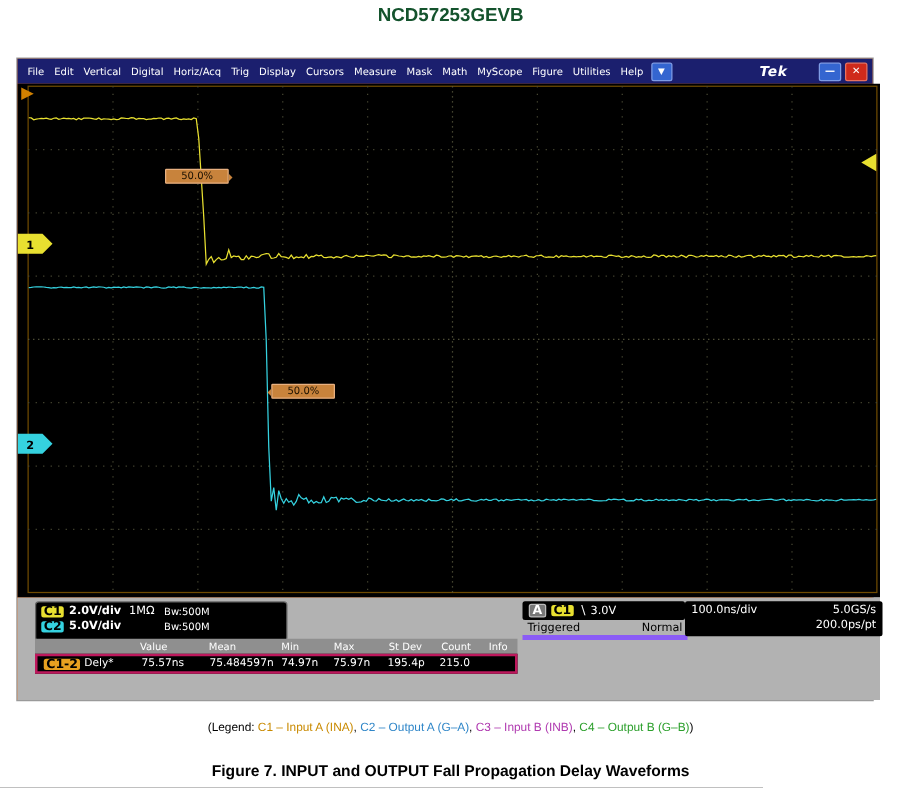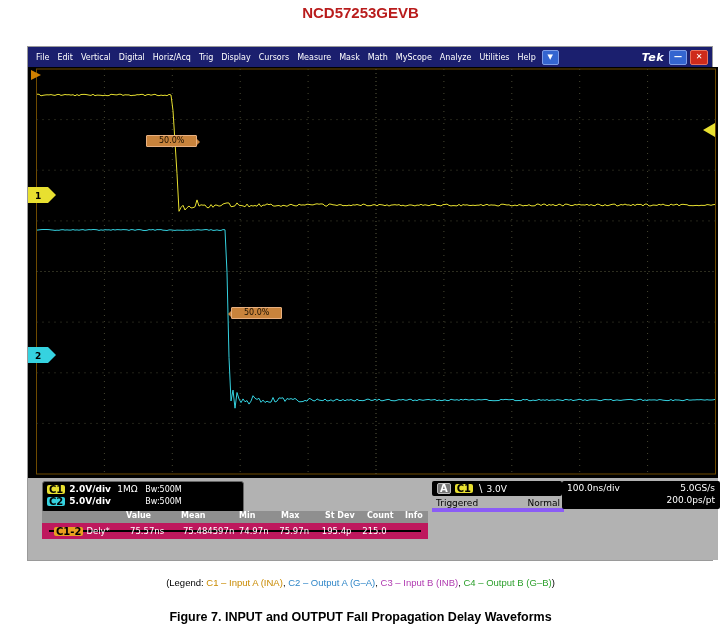--- a/index.html
+++ b/index.html
@@ -1,24 +1,24 @@
 <!DOCTYPE html>
 <html><head>
 <meta charset="utf-8">
 <style>
   html,body{margin:0;padding:0;}
   body{width:721px;height:630px;background:#ffffff;font-family:"Liberation Sans",sans-serif;}
   .page{position:relative;width:721px;height:630px;background:#fff;overflow:hidden;}
-  .doc-title{position:absolute;top:4px;left:0;width:100%;text-align:center;font-size:15px;font-weight:bold;color:#b91c1c;}
-  
-  .scope{position:absolute;left:28px;top:47px;width:684px;height:513px;background:#f97316;font-family:"DejaVu Sans",sans-serif;box-shadow:0 0 0 1px #9a9a9a;}
+  .doc-title{position:absolute;top:4px;left:0;width:100%;text-align:center;font-size:15px;font-weight:bold;color:#14532d;}
+  
+  .scope{position:absolute;left:14px;top:47px;width:684px;height:513px;background:#f97316;font-family:"DejaVu Sans",sans-serif;box-shadow:0 0 0 1px #9a9a9a;}
   .menubar{height:20px;background:#1b1f6e;display:flex;align-items:center;padding:0 4px;}
   .menu-item{color:#fff;font-size:8px;padding:0 4px;white-space:nowrap;cursor:default;}
   .menu-dd{width:15px;height:13px;background:#3465d0;border:1px solid #7e9ce6;color:#fff;font-size:7px;text-align:center;line-height:12px;margin-left:2px;border-radius:2px;}
-  .brand{color:#fff;font-size:11px;font-weight:bold;font-style:italic;margin-left:auto;margin-right:2px;letter-spacing:.5px;}
+  .brand{color:#fff;font-size:11px;font-weight:bold;font-style:italic;margin-left:auto;margin-right:22px;letter-spacing:.5px;}
   .win-btn{width:16px;height:13px;border-radius:2px;color:#fff;font-size:8px;font-weight:bold;text-align:center;line-height:12px;margin-left:3px;}
   .min{background:#3465d0;border:1px solid #7e9ce6;}
   .close{background:#cf2a1b;border:1px solid #e8725f;}
   
   .graticule{position:relative;width:690px;height:411px;background:#000;overflow:hidden;}
   .graticule svg{position:absolute;left:0;top:0;}
   .grid-line{stroke:#474732;stroke-width:1;stroke-dasharray:1 5;}
   .grid-center{stroke:#5a5a3e;stroke-width:1;stroke-dasharray:1 3;}
   .grid-frame{stroke:#6e4a00;fill:none;stroke-width:1;}
   .chan-num{font:bold 9px "DejaVu Sans",sans-serif;fill:#000;}
@@ -40,22 +40,22 @@
   .imp{width:28px;}
   .bw{font-size:8px;}
   .tbox{left:404px;top:3px;width:124px;height:15px;display:flex;align-items:center;padding:0 3px;border-radius:2px;}
   .slope{font-size:10px;margin:0 4px 0 2px;}
   .trig2{position:absolute;left:404px;top:20px;width:124px;color:#000;font-size:9px;display:flex;justify-content:space-between;padding:0 4px;border-bottom:4px solid #8b5cf6;}
   .hbox{left:534px;top:3px;width:148px;height:26px;padding:1px 5px;border-radius:2px;}
   .hline{display:flex;justify-content:space-between;line-height:12px;}
   .hline2{justify-content:flex-end;}
   
   .meas{position:absolute;left:14px;top:33px;width:386px;}
-  .mhead{display:flex;height:12px;background:#8f8f8f;color:#fff;font-size:8px;font-weight:bold;align-items:flex-start;}
-  .mrow{display:flex;height:16px;background:#000;border:7px solid #be185d;color:#fff;font-size:8.5px;align-items:center;box-sizing:border-box;}
+  .mhead{display:flex;height:12px;background:#8f8f8f;color:#fff;font-size:8px;font-weight:normal;align-items:center;}
+  .mrow{display:flex;height:16px;background:#000;border:2px solid #be185d;color:#fff;font-size:8.5px;align-items:center;box-sizing:border-box;}
   .c0{width:80px;display:flex;align-items:center;padding-left:3px;box-sizing:border-box;}
   .c1{width:55px;padding-left:4px;box-sizing:border-box;}
   .c2{width:58px;padding-left:4px;box-sizing:border-box;}
   .c3{width:42px;padding-left:4px;box-sizing:border-box;}
   .c4{width:44px;padding-left:4px;box-sizing:border-box;}
   .c5{width:42px;padding-left:4px;box-sizing:border-box;}
   .c6{width:38px;padding-left:4px;box-sizing:border-box;}
   .c7{width:27px;padding-left:4px;box-sizing:border-box;}
   
   .legend{position:absolute;top:577px;left:0;width:100%;text-align:center;font-size:9.5px;color:#000;}
@@ -76,21 +76,21 @@
       <span class="menu-item">Vertical</span>
       <span class="menu-item">Digital</span>
       <span class="menu-item">Horiz/Acq</span>
       <span class="menu-item">Trig</span>
       <span class="menu-item">Display</span>
       <span class="menu-item">Cursors</span>
       <span class="menu-item">Measure</span>
       <span class="menu-item">Mask</span>
       <span class="menu-item">Math</span>
       <span class="menu-item">MyScope</span>
-      <span class="menu-item">Analyze</span>
+      <span class="menu-item">Figure</span>
       <span class="menu-item">Utilities</span>
       <span class="menu-item">Help</span>
       <span class="menu-dd"><span>▼</span></span>
       <span class="brand">Tek</span>
       <span class="win-btn min"><span>—</span></span>
       <span class="win-btn close"><span>✕</span></span>
     </div>
 
     <div class="graticule">
       <svg width="690" height="411">

